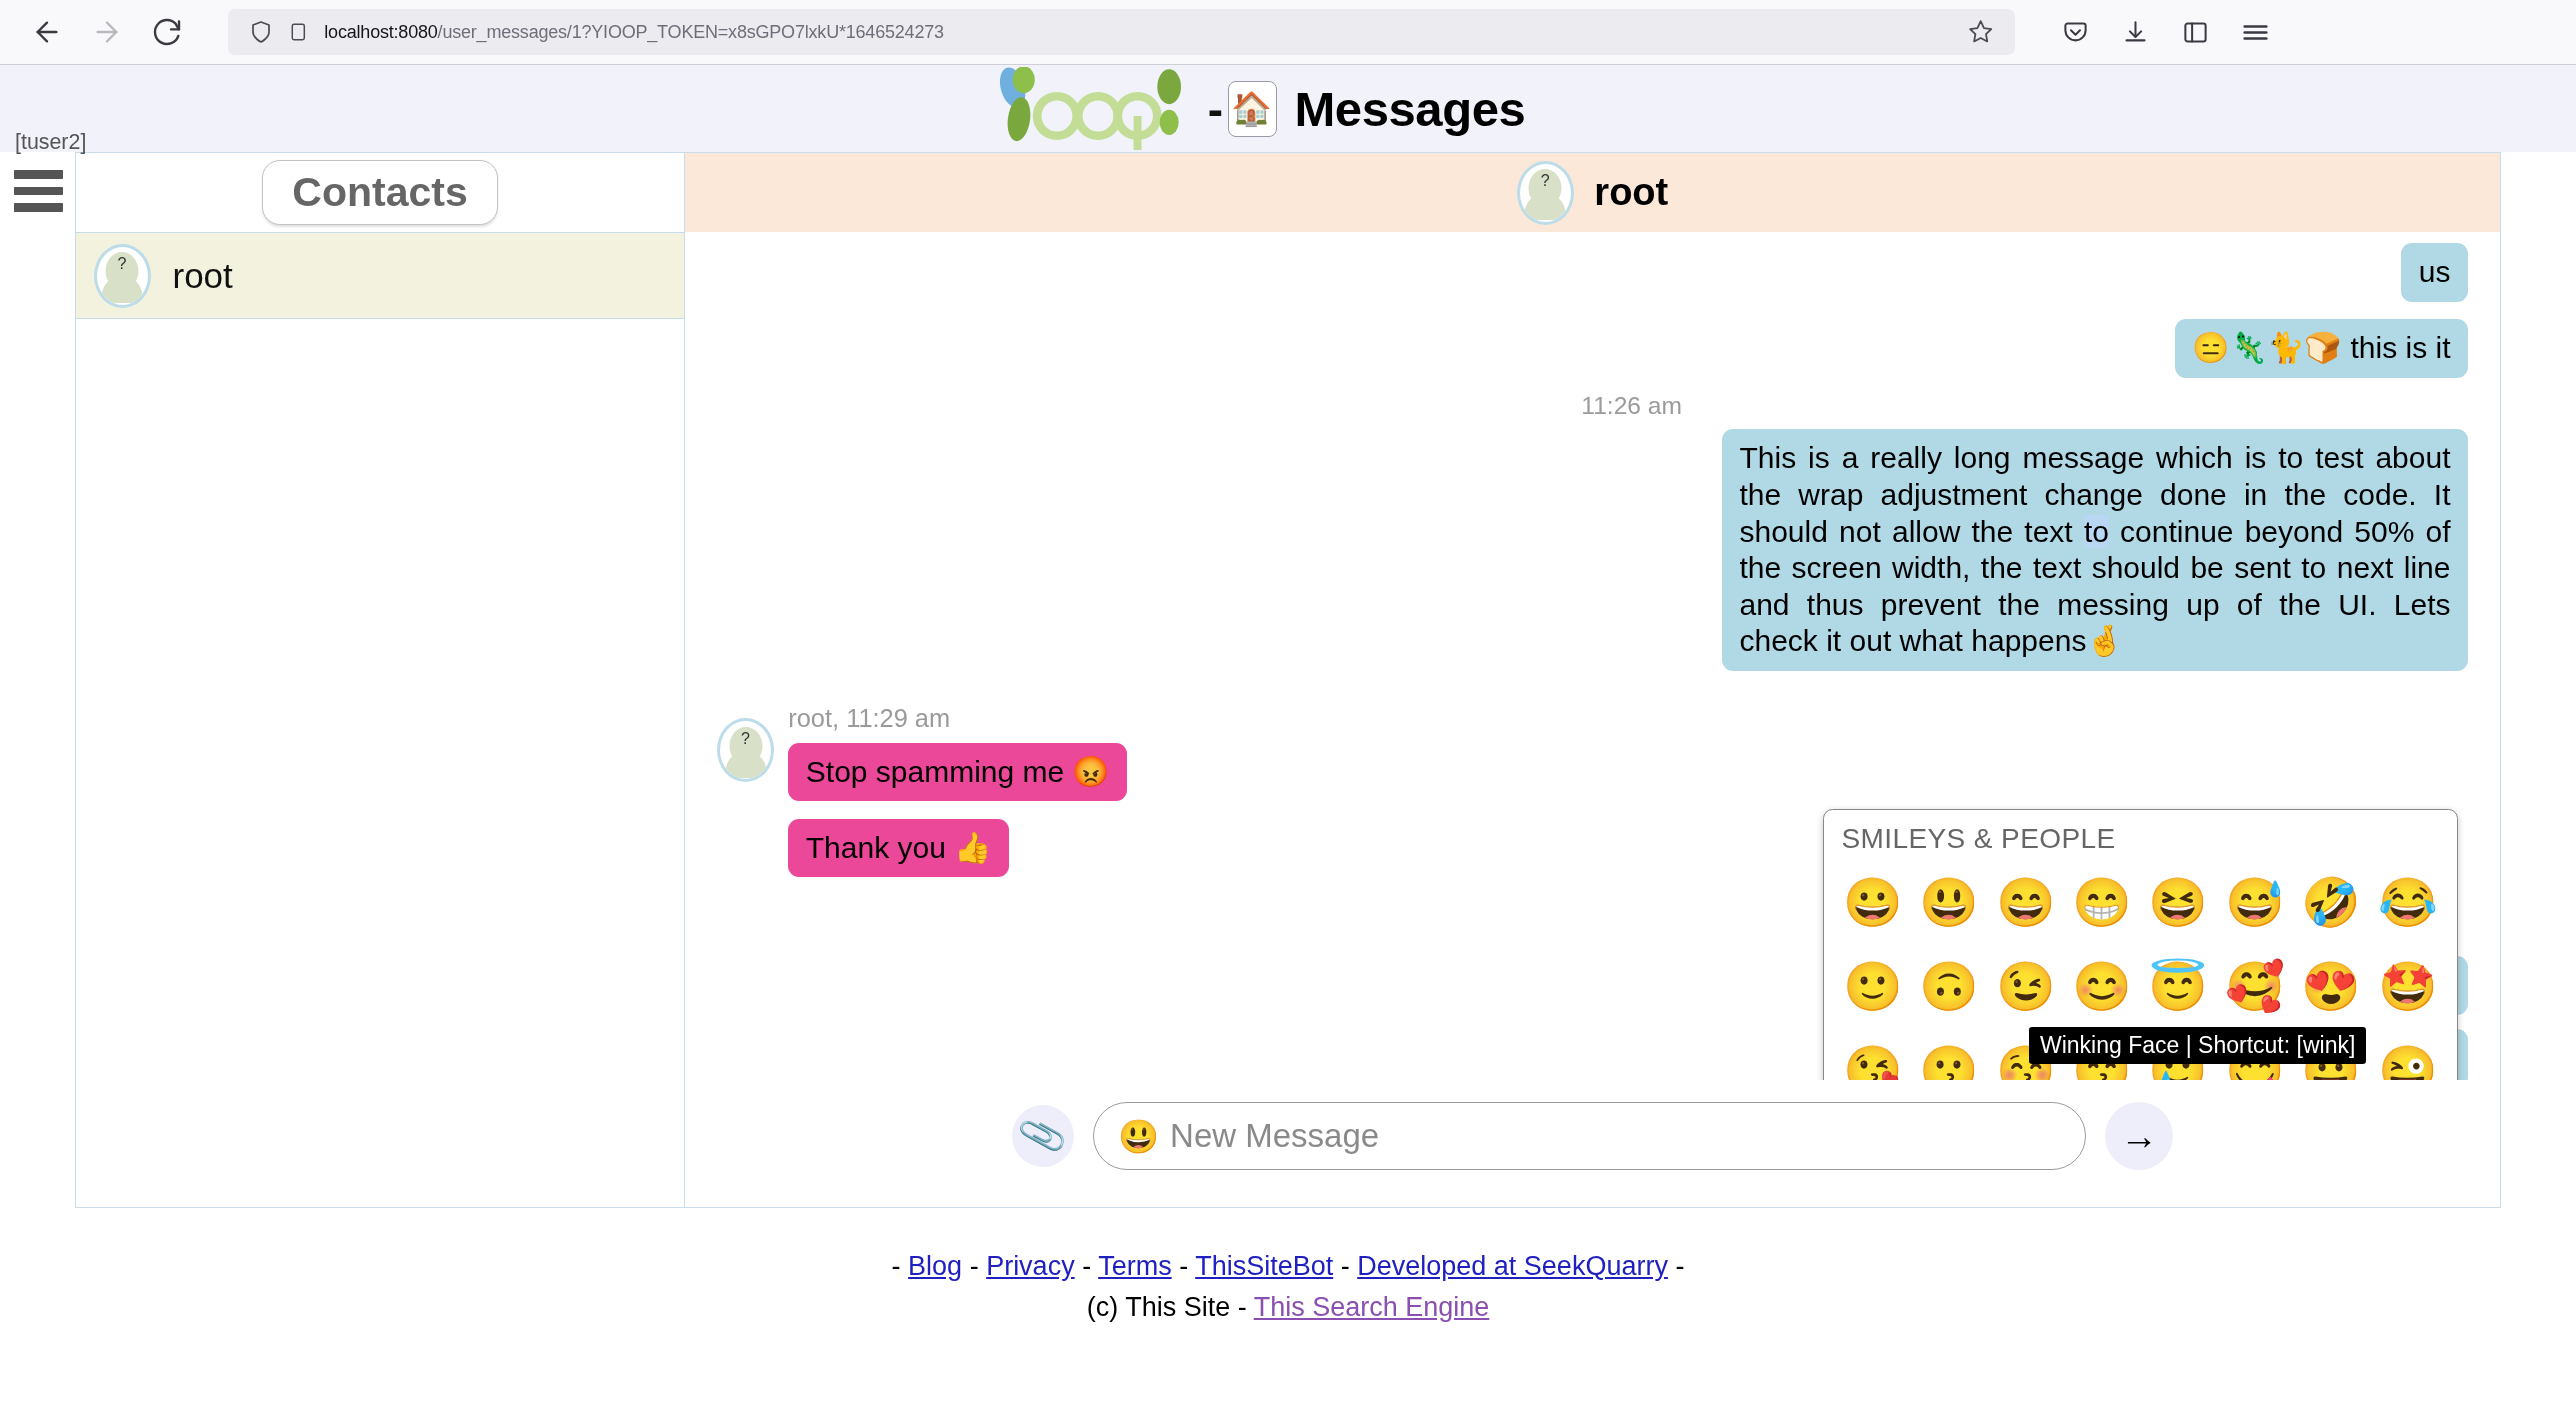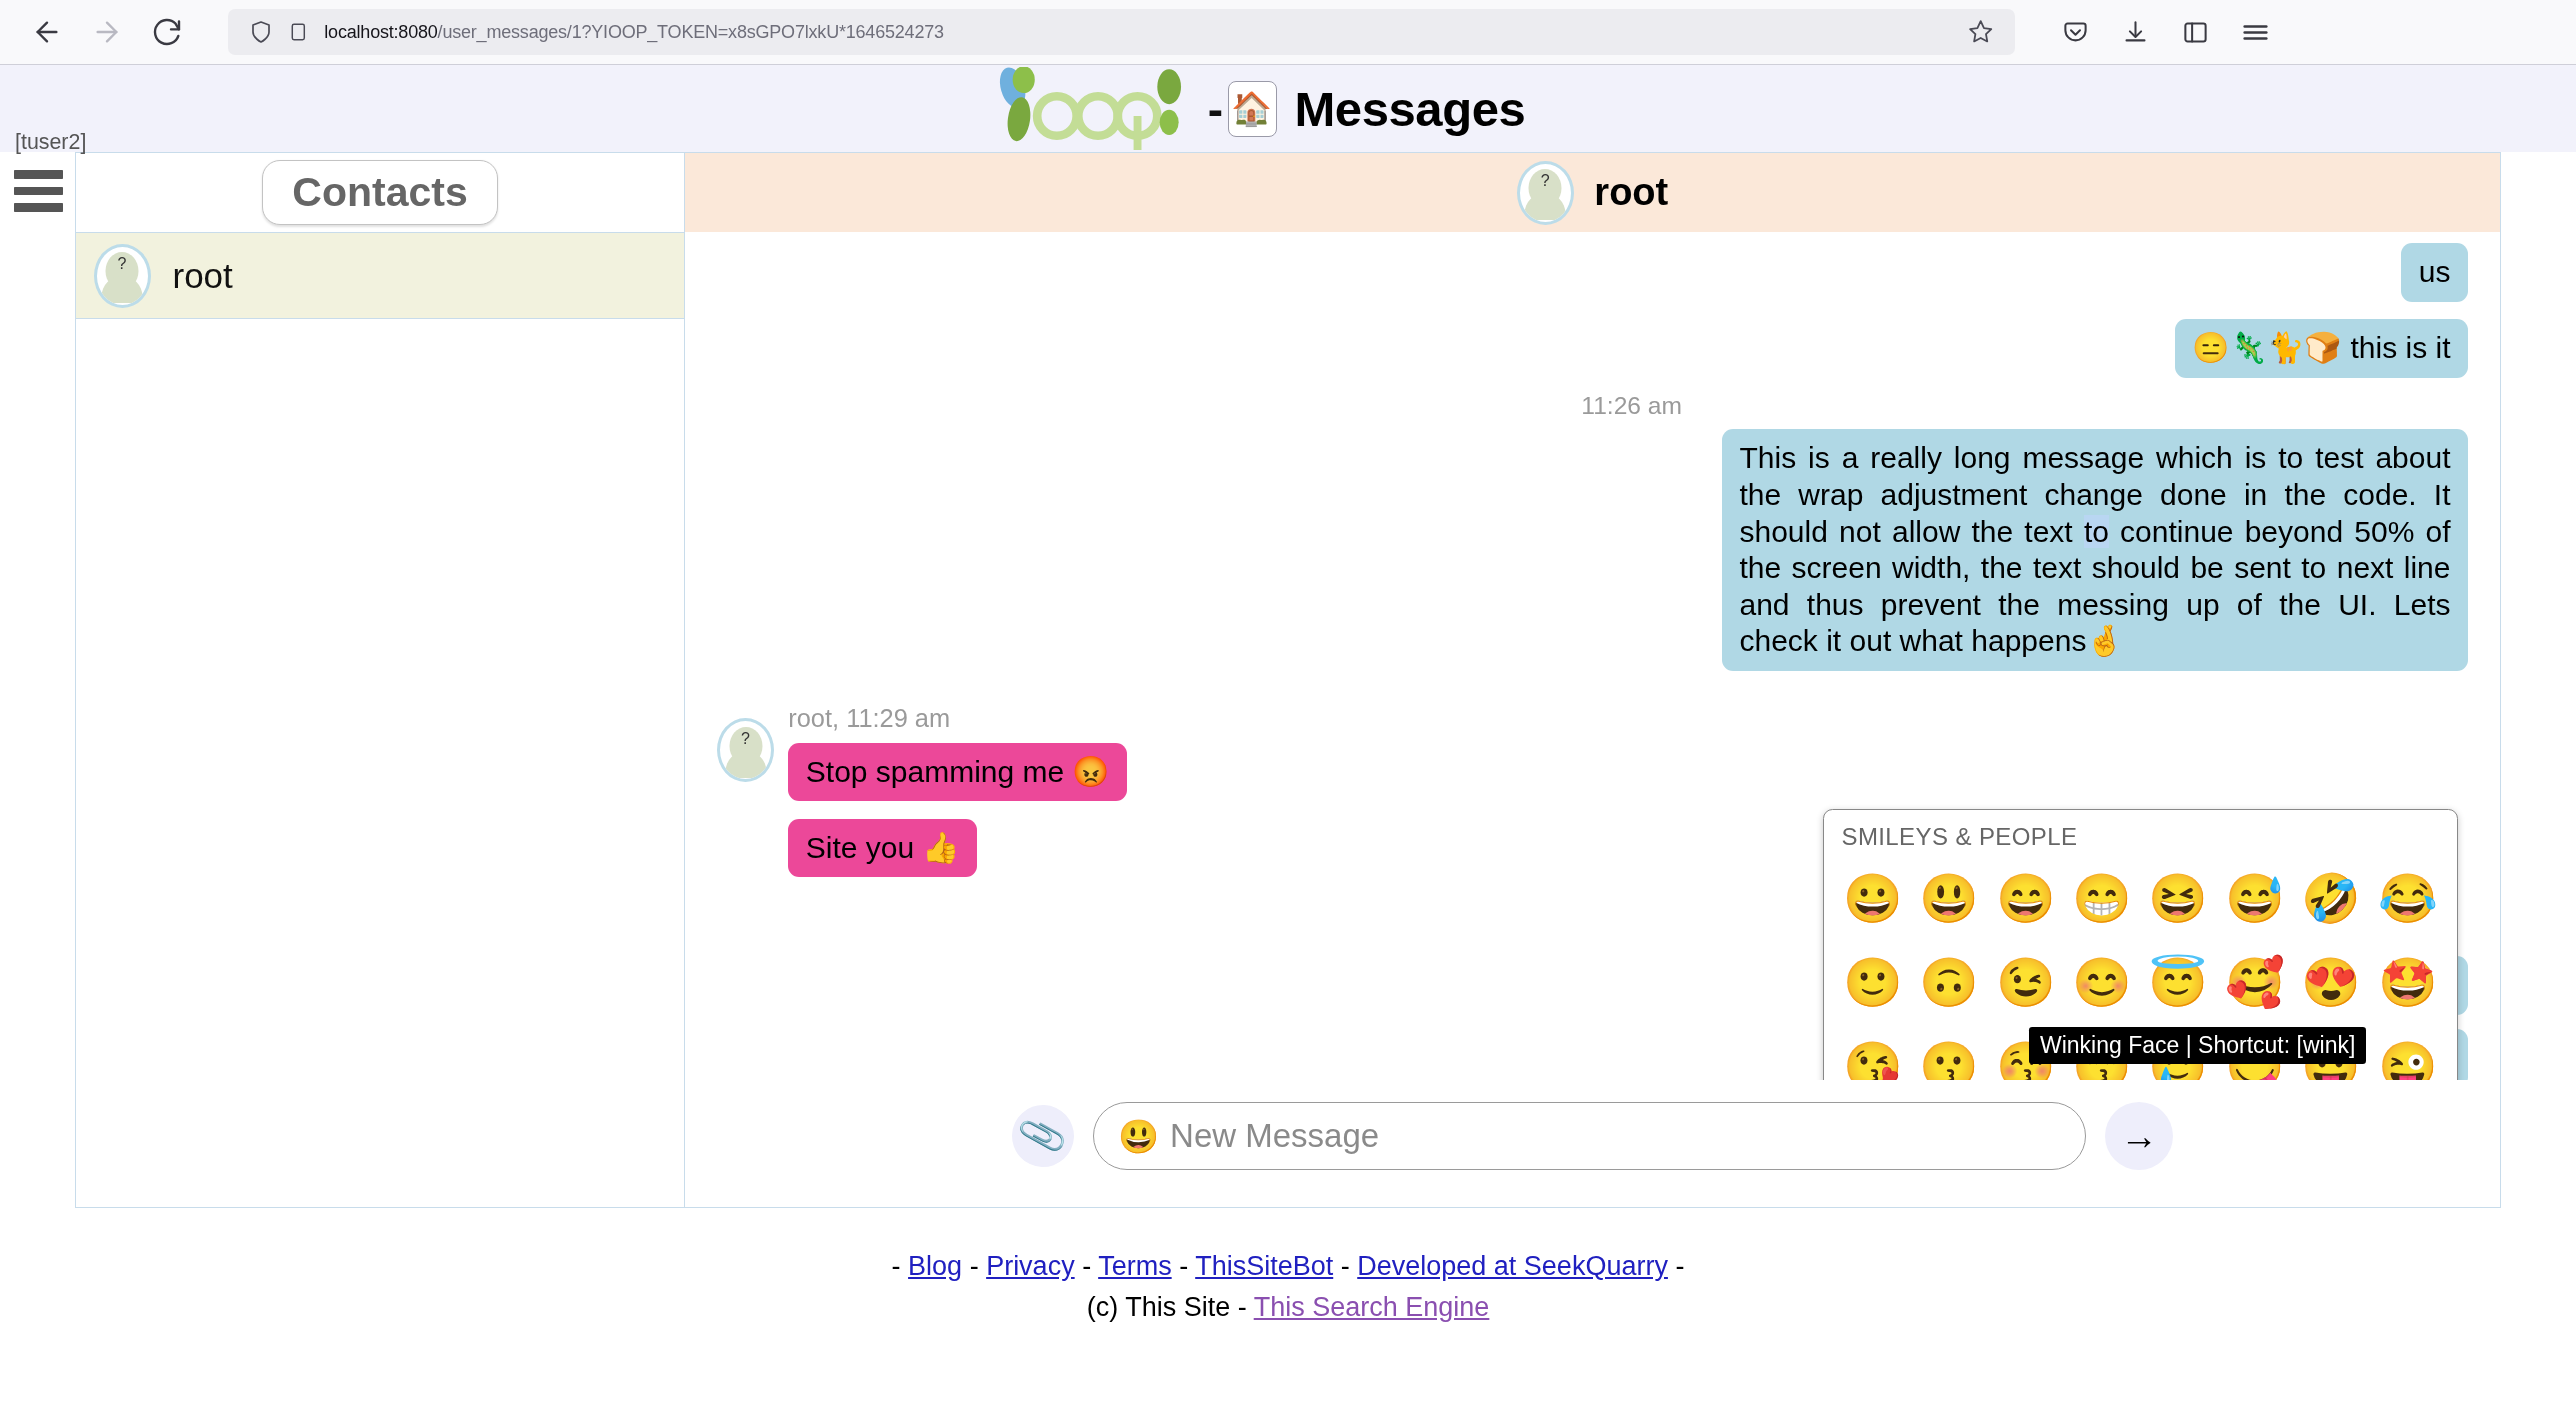--- a/index.html
+++ b/index.html
@@ -255,21 +255,21 @@
     height: 556px;
     background: #fff;
     border: 1.6px solid #888;
     border-radius: 9.5px;
     box-shadow: 0 2.4px 7.1px rgba(0,0,0,.22);
     display: flex;
     flex-direction: column;
     z-index: 40;
   }
   .emoji-cat-label {
-    font-size: 24px;
+    font-size: 28px;
     color: #666;
     padding: 12.7px 0 6.4px 17.5px;
     letter-spacing: 0.4px;
   }
   .emoji-grid {
     flex: 1;
     display: grid;
     grid-template-columns: repeat(8, 1fr);
     align-content: start;
     padding: 0 11px;
@@ -491,21 +491,21 @@
 
       <div class="left-group" style="margin-top:33px;">
         <div class="avatar" style="margin-top:14.3px;">
           <div class="head"></div>
           <div class="qm">?</div>
           <div class="body"></div>
         </div>
         <div class="left-col">
           <div class="left-meta">root, 11:29 am</div>
           <div class="bubble in" style="align-self:flex-start;margin-top:-9.5px;">Stop spamming me 😡</div>
-          <div class="bubble in" style="align-self:flex-start;">Site you 👍</div>
+          <div class="bubble in" style="align-self:flex-start;">Thank you 👍</div>
         </div>
       </div>
 
       <div class="ts right" style="margin-top:40px;padding-right:123px;">12:05 pm</div>
 
       <div class="row right" style="margin-top:11px;">
         <div class="bubble out">test changes 🐒</div>
       </div>
       <div class="row right" style="margin-top:14.3px;">
         <div class="bubble out">Test shortcuts final 🇮🇳</div>

